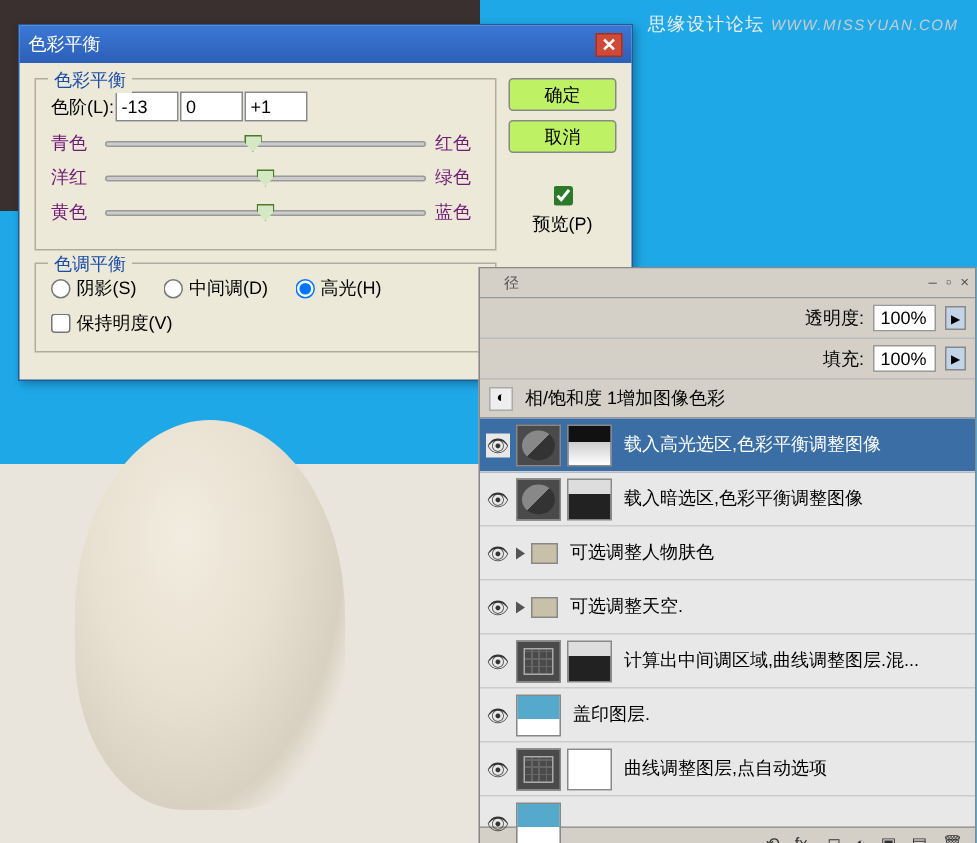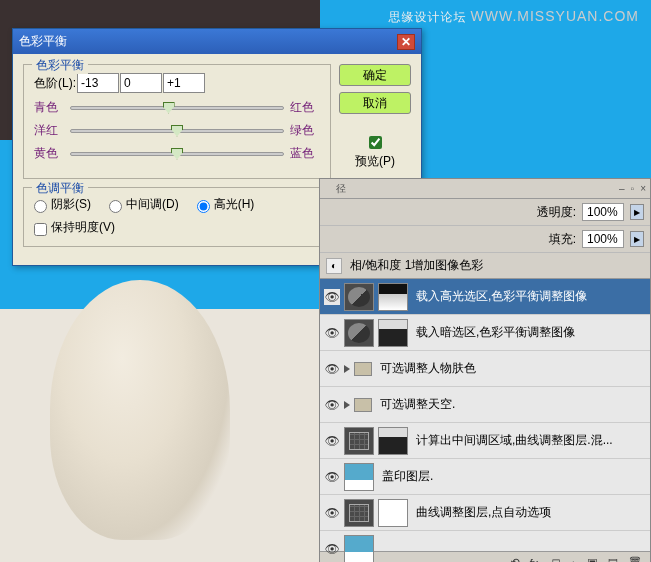--- a/index.html
+++ b/index.html
@@ -1,37 +1,37 @@
 <!DOCTYPE html>
 <html><head>
 <meta charset="utf-8">
 <style>
 * { box-sizing: border-box; margin: 0; padding: 0; font-family: "Microsoft YaHei", SimSun, sans-serif; font-size: 12px; }
 body { width: 651px; height: 562px; position: relative; overflow: hidden; background: #1ea8e8; }
 .watermark { position: absolute; top: 8px; right: 12px; color: #eee; font-size: 11px; letter-spacing: 1px; }
-.watermark span:last-child { color: #ccc; font-size: 14px; }
+.watermark span:last-child { color: #ccc; font-size: 10px; font-style: italic; }
 .photo-bg { position: absolute; top: 0; left: 0; width: 320px; height: 562px; background: linear-gradient(180deg, #3a3030 0%, #3a3030 25%, #1ea8e8 25%, #1ea8e8 55%, #eae5dc 55%, #eae5dc 100%); }
 .photo-bg::after { content: ""; position: absolute; top: 280px; left: 50px; width: 180px; height: 260px; background: radial-gradient(ellipse at 40% 30%, #f2ece0 0%, #e8e0d0 40%, #d8d0c0 70%, transparent 80%); border-radius: 50% 50% 40% 40%; }
 
 
-.dialog { position: absolute; top: 28px; left: 12px; width: 410px; border: 1px solid #215a9c; background: #ece9d8; box-shadow: 2px 2px 6px rgba(0,0,0,0.3); }
+.dialog { position: absolute; top: 16px; left: 12px; width: 410px; border: 1px solid #215a9c; background: #ece9d8; box-shadow: 2px 2px 6px rgba(0,0,0,0.3); }
 .dialog-title { background: linear-gradient(#3b78d6, #2c5fb8); color: #fff; padding: 4px 6px; display: flex; justify-content: space-between; align-items: center; font-size: 13px; }
 .dialog-close { width: 18px; height: 16px; background: #d04a3a; color: #fff; display: flex; align-items: center; justify-content: center; border: 1px solid #a03020; font-weight: bold; cursor: pointer; }
 .dialog-body { padding: 10px; display: flex; gap: 8px; }
 .dialog-left { flex: 1; }
 .fieldset { border: 1px solid #b0ada0; padding: 8px 10px 10px; margin-bottom: 8px; position: relative; }
 .fieldset-legend { position: absolute; top: -8px; left: 8px; background: #ece9d8; padding: 0 4px; color: #1a4ba8; }
 .levels-row { display: flex; align-items: center; gap: 1px; }
 .levels-row input { width: 42px; height: 20px; border: 1px solid #888; padding: 1px 3px; text-align: left; }
 .slider-row { display: flex; align-items: center; gap: 6px; margin: 6px 0; }
 .slider-row .lbl { width: 30px; color: #701a75; }
 .slider-track { flex: 1; height: 4px; background: #ccc; border: 1px solid #999; position: relative; border-radius: 2px; }
 .slider-thumb { position: absolute; top: -5px; width: 12px; height: 12px; background: #d4e8c4; border: 1px solid #4a7a2a; transform: translateX(-50%); clip-path: polygon(50% 100%, 0 40%, 0 0, 100% 0, 100% 40%); }
 .tone-row { display: flex; gap: 18px; align-items: center; margin-bottom: 6px; }
-.tone-row label, .check-row label { display: flex; align-items: flex-end; gap: 4px; }
+.tone-row label, .check-row label { display: flex; align-items: center; gap: 4px; }
 .dialog-right { width: 72px; display: flex; flex-direction: column; gap: 6px; align-items: stretch; }
 .btn { height: 22px; border: 1px solid #888; background: #bef264; border-radius: 3px; cursor: pointer; }
 .preview-row { display: flex; align-items: center; gap: 4px; margin-top: 16px; flex-direction: column; }
 .preview-row input { accent-color: #2a7a2a; }
 
 
 .layers-panel { position: absolute; top: 178px; right: 0; width: 332px; background: #d4d0c8; border: 1px solid #888; }
 .lp-header { height: 20px; background: #d4d0c8; display: flex; justify-content: flex-end; align-items: center; padding: 0 4px; border-bottom: 1px solid #999; }
 .lp-header span { margin-left: 6px; color: #555; font-size: 10px; cursor: pointer; }
 .lp-row1, .lp-row2 { display: flex; align-items: center; gap: 6px; padding: 4px 6px; border-bottom: 1px solid #bbb; background: #d4d0c8; }

